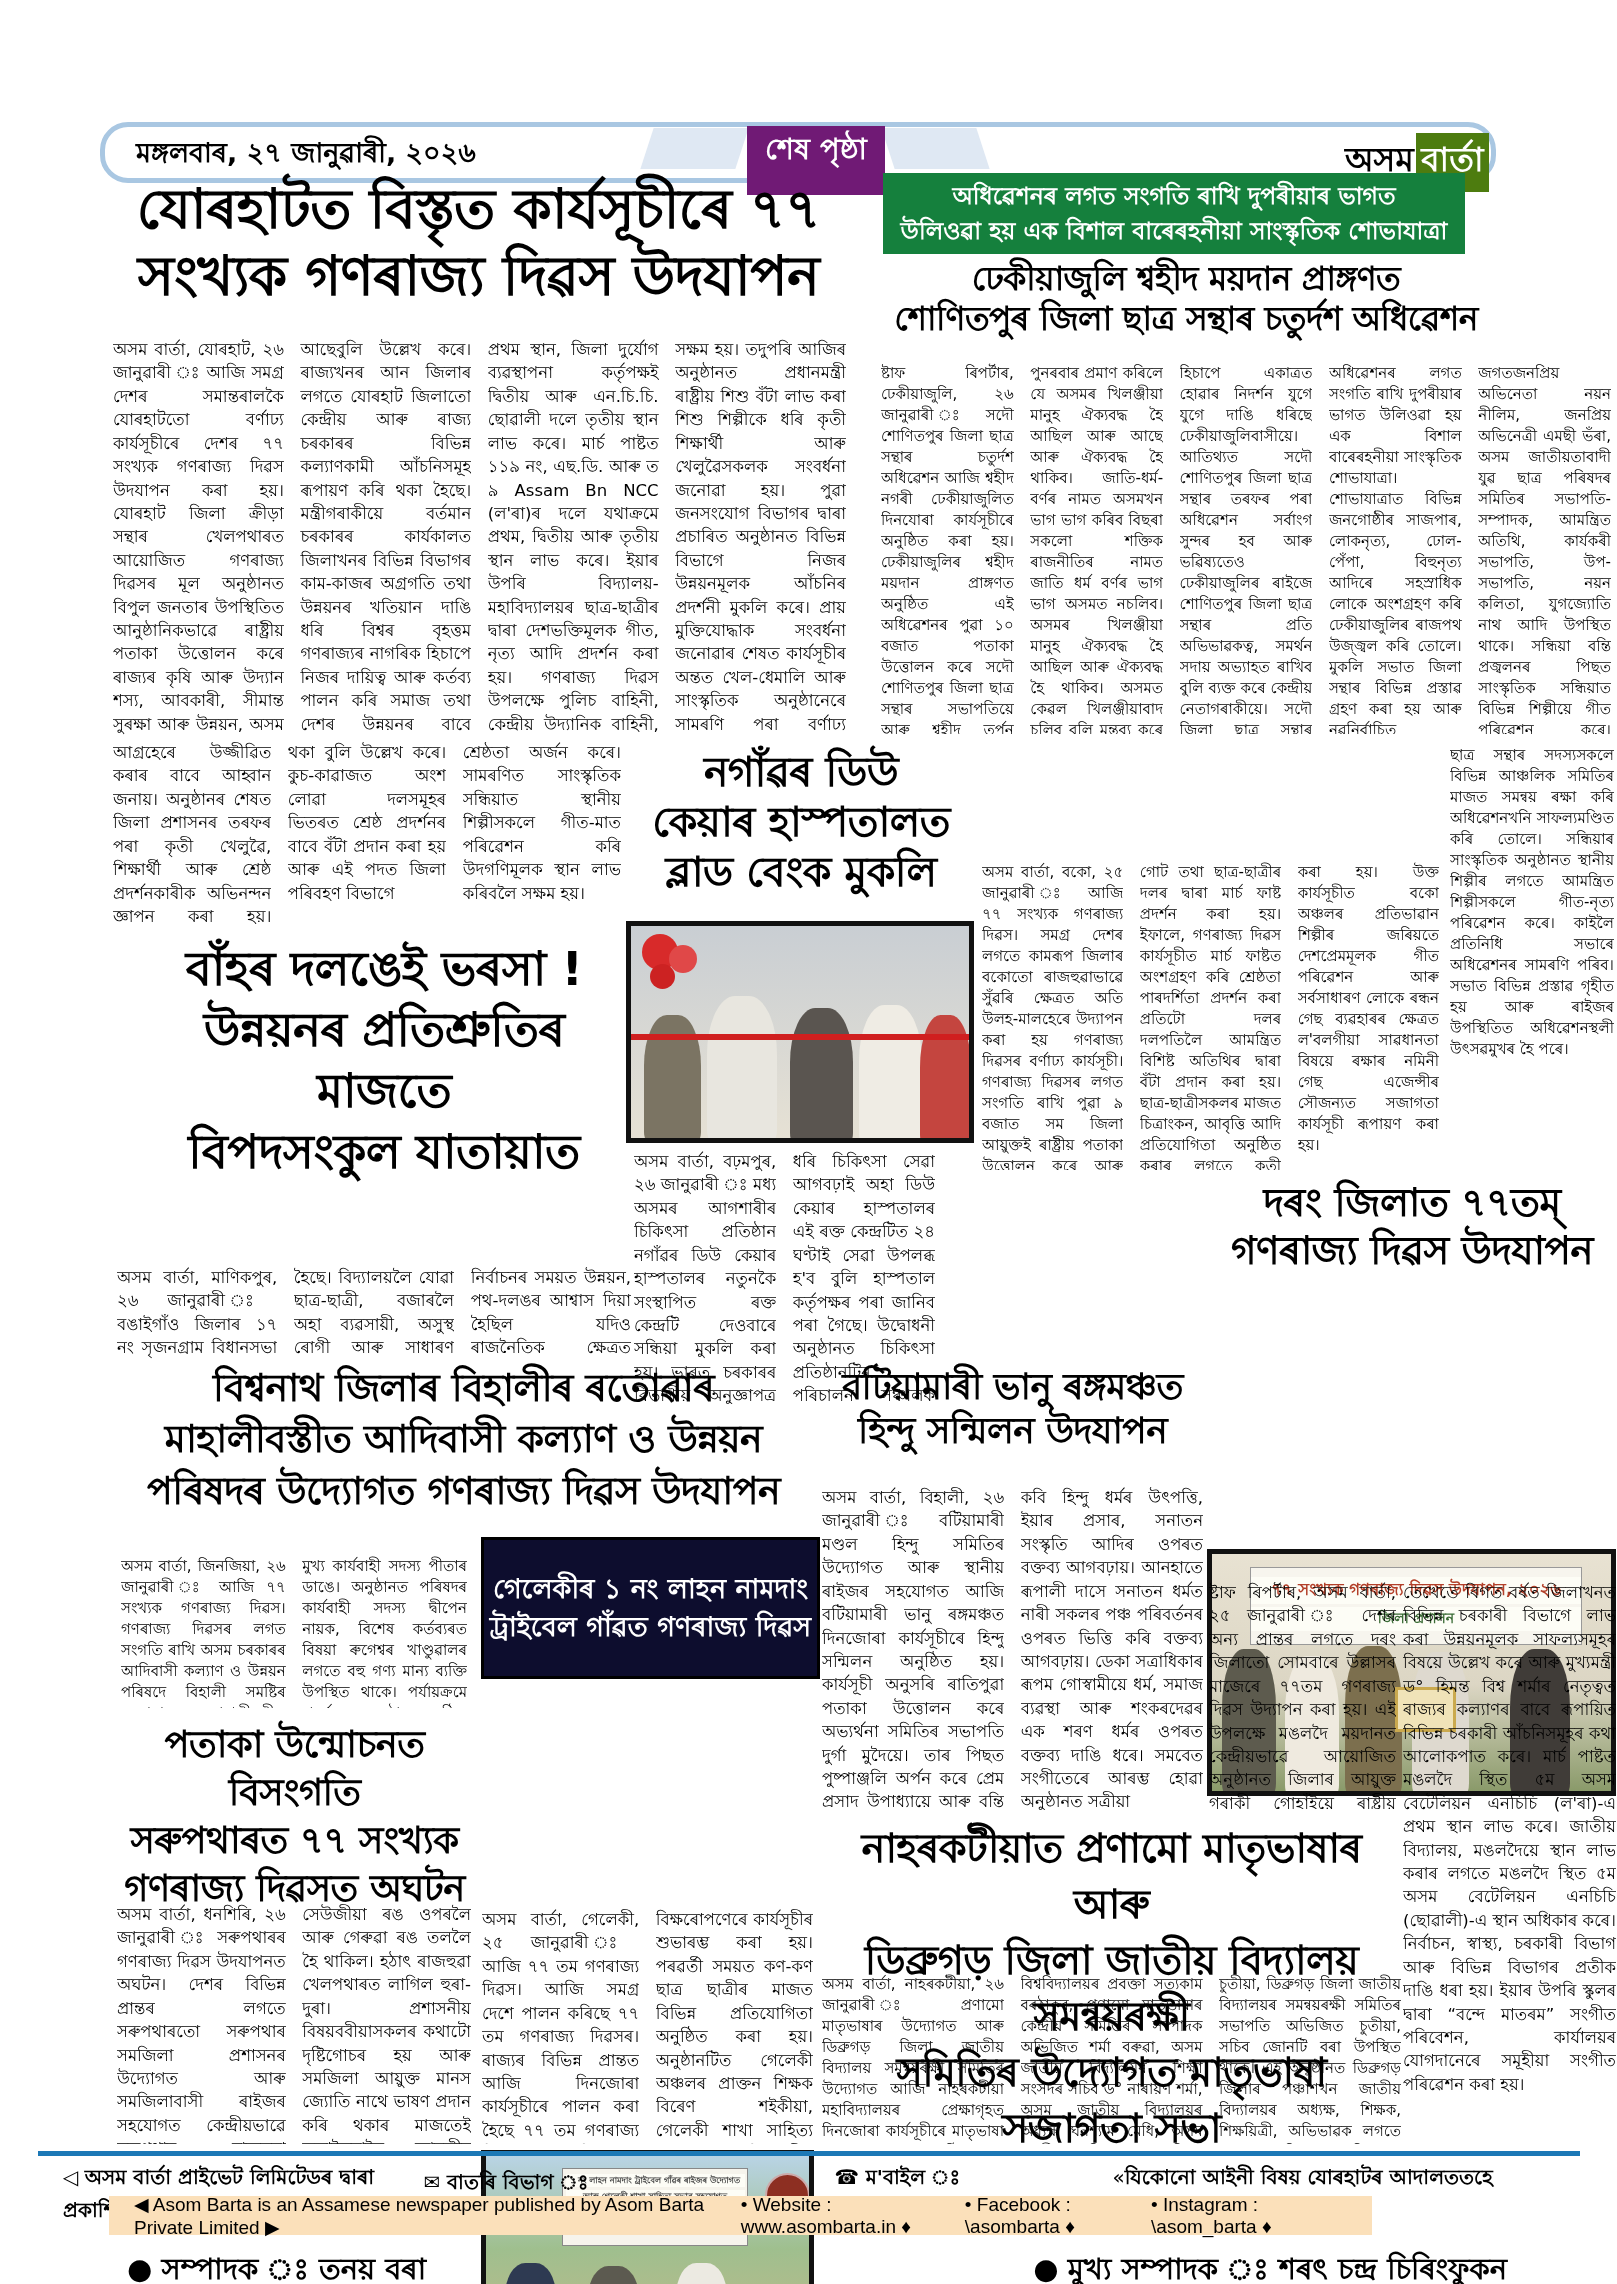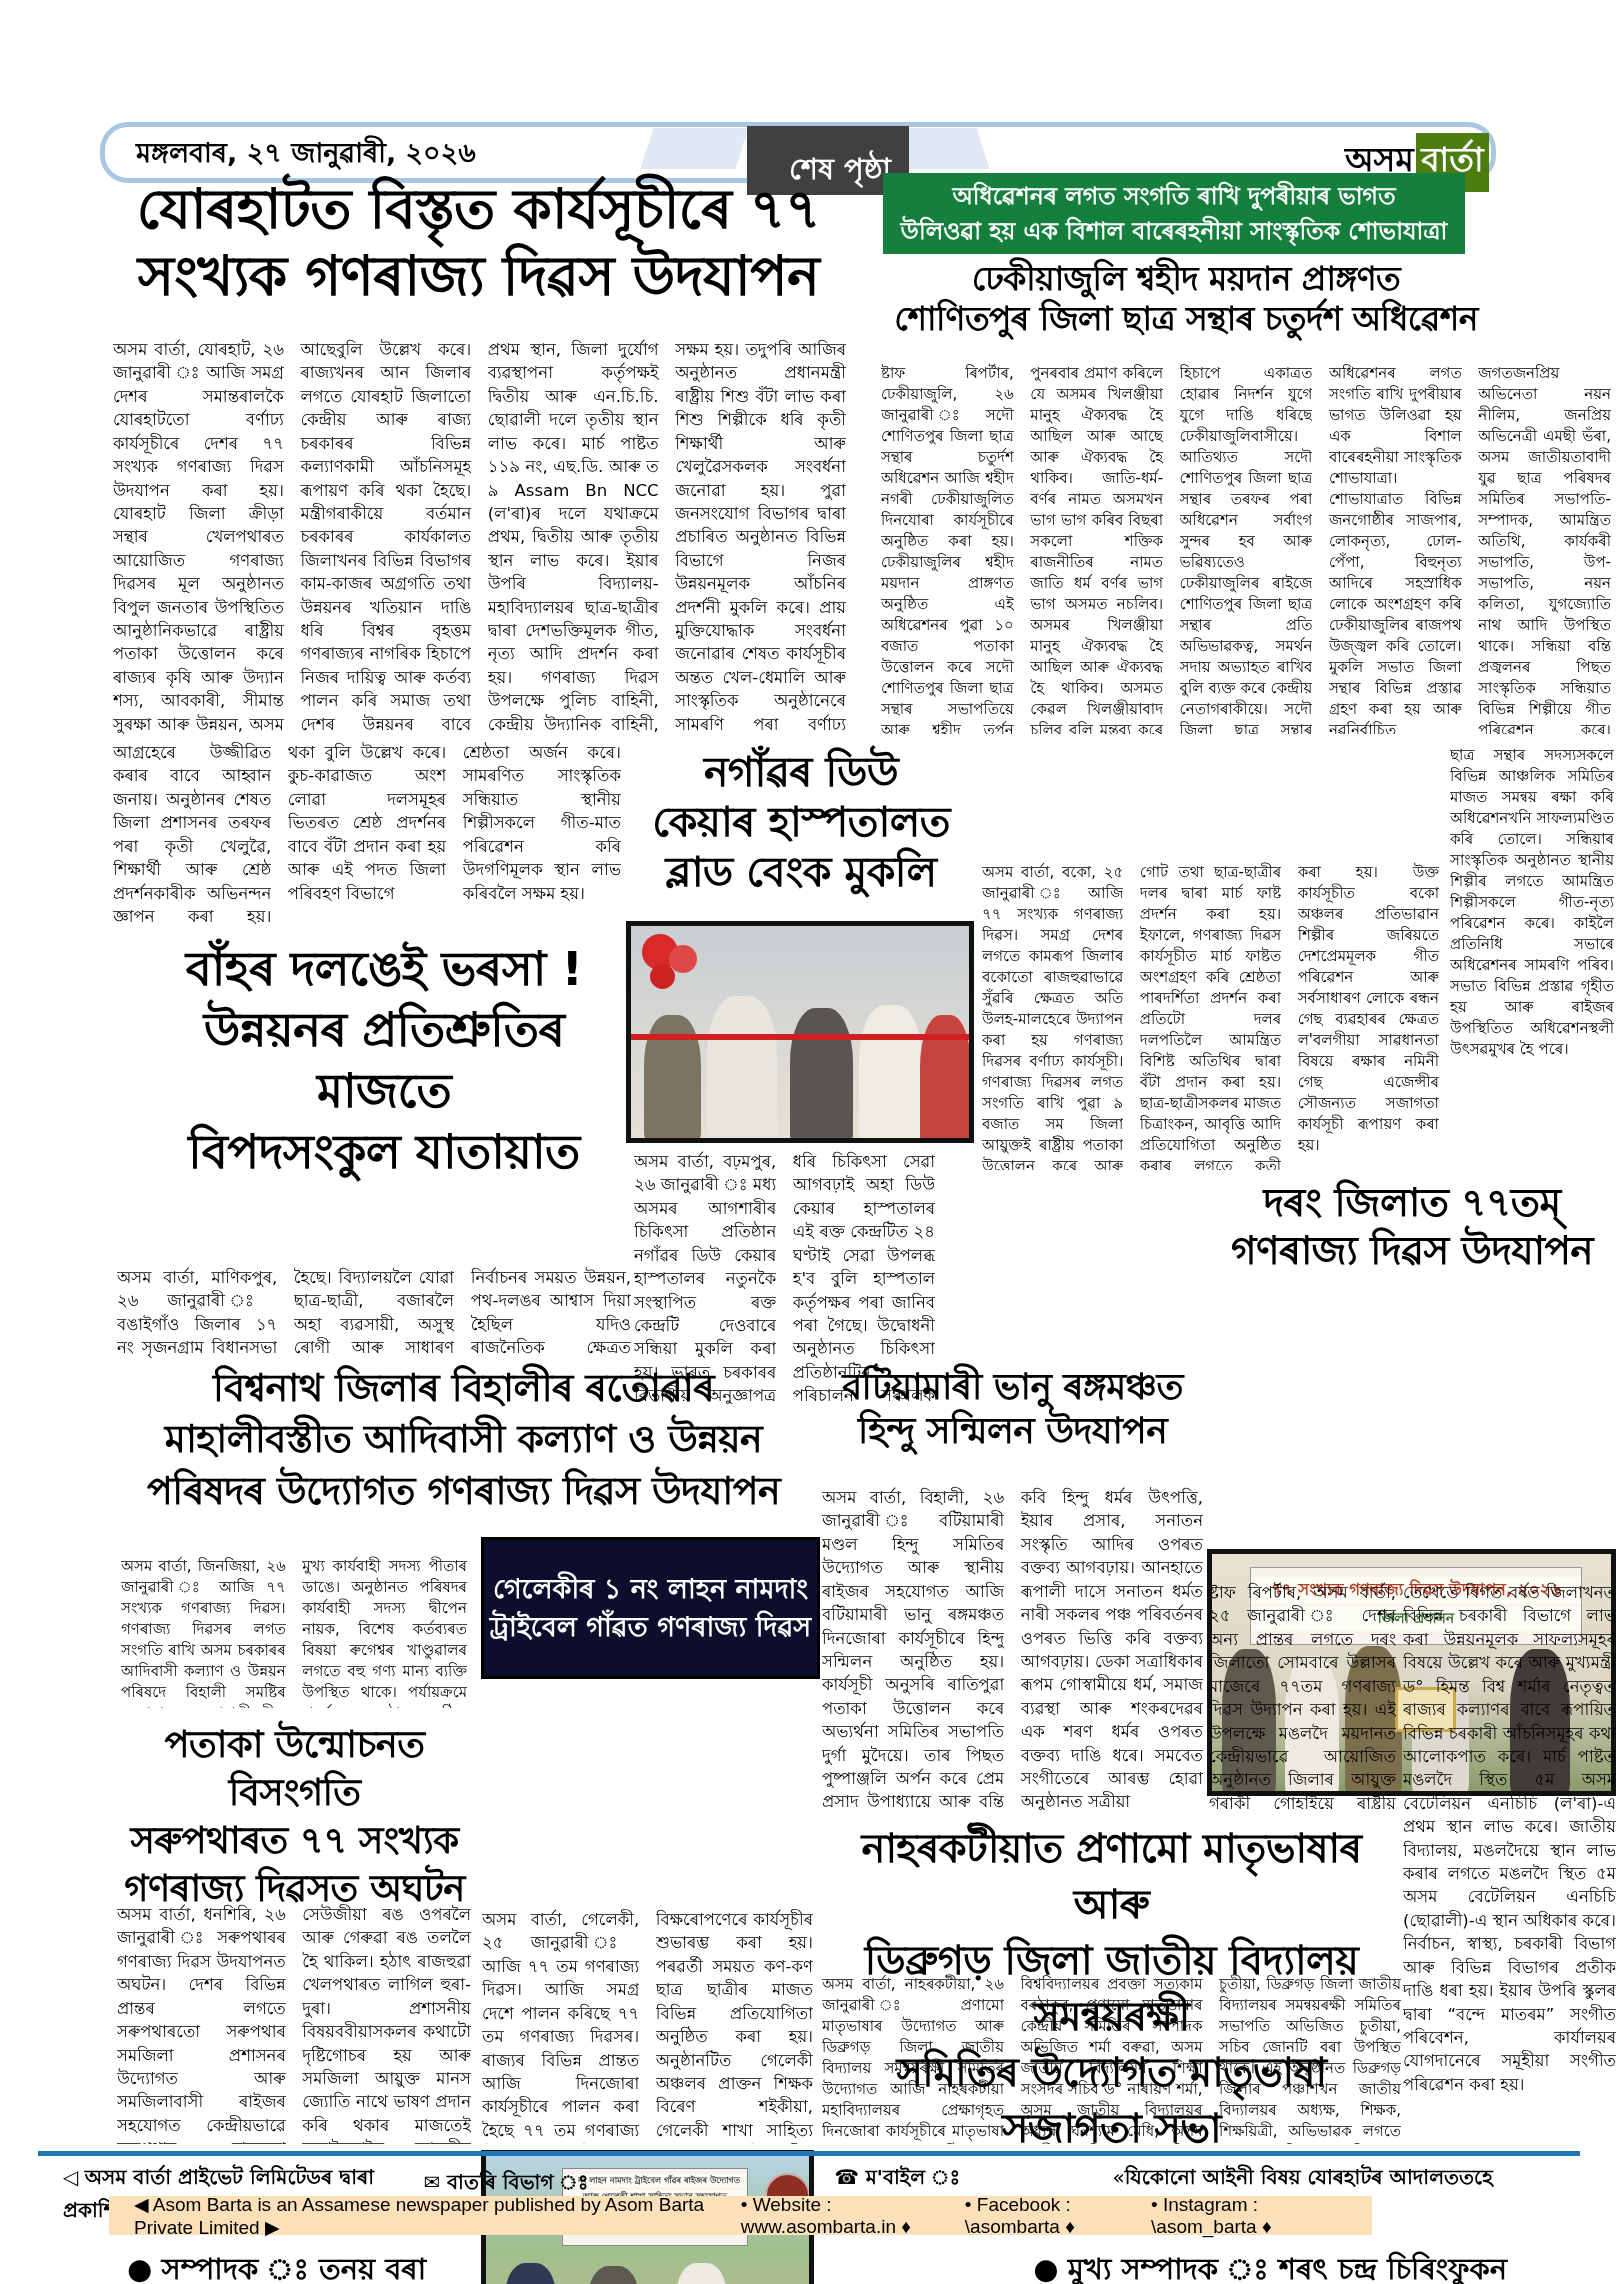--- a/index.html
+++ b/index.html
@@ -3,22 +3,22 @@
 <meta charset="utf-8">
 <style>
   html,body{margin:0;padding:0;background:#ffffff;}
   .page{position:relative;width:1618px;height:2284px;background:#fff;overflow:hidden;
         font-family:"DejaVu Sans",sans-serif;color:#000;}
   .abs{position:absolute;}
   
   .pill{border:5.7px solid #a9c7e2;border-radius:28px;background:#fff;}
   .date-text{font-size:27px;font-weight:700;}
   .trap{background:#dfe8f3;}
-  .tab{background:#404040;color:#fff;display:flex;align-items:flex-end;justify-content:center;
-       font-size:29px;font-weight:700;padding-left:24px;}
+  .tab{background:#701a75;color:#fff;display:flex;align-items:flex-start;justify-content:center;
+       font-size:29px;font-weight:700;}
   .logo{font-size:33px;font-weight:700;display:flex;align-items:center;}
   .logo .red{background:#4d7c0f;color:#fff;padding:1.3px 5px;margin-left:2.5px;}
   
   .kicker{background:#15803d;color:#fff;display:flex;flex-direction:column;justify-content:center;
           align-items:center;text-align:center;font-weight:700;font-size:23.5px;line-height:1.45;}
   
   .hl{font-weight:700;text-align:center;line-height:1.22;letter-spacing:-0.6px;}
   .navybox{background:#0d0d2e;color:#fff;display:flex;flex-direction:column;justify-content:center;
            align-items:center;text-align:center;font-weight:700;font-size:27px;line-height:1.4;border:3.8px solid #000;}
   

